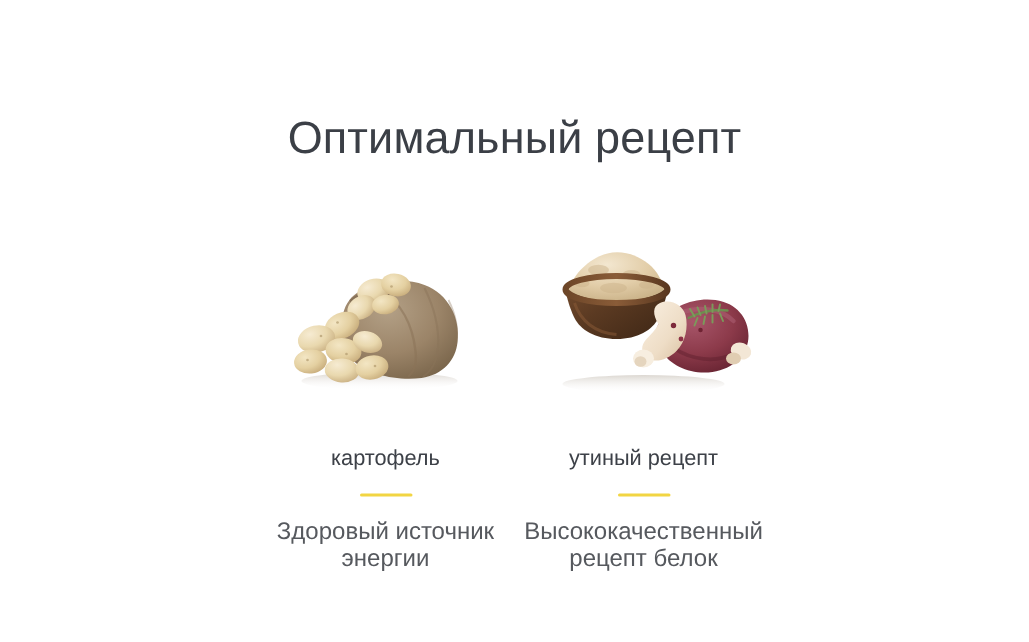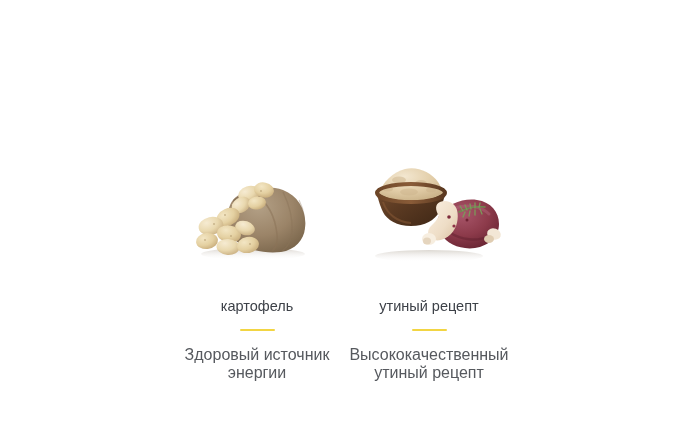--- a/index.html
+++ b/index.html
@@ -97,20 +97,21 @@
     width: 168px;
     font-weight: 400;
   }
 </style>
 </head>
 <body>
 
 <div class="page">
 
   <h1 class="heading">
+    <span class="heading-line">Оптимальный рецепт</span>
   </h1>
 
   <div class="ingredients">
 
     <div class="ingredient">
       <div class="art-wrap">
         <svg class="art" viewBox="0 0 172 110" xmlns="http://www.w3.org/2000/svg">
           <defs>
             <radialGradient id="sackG" cx="40%" cy="30%" r="80%">
               <stop offset="0%" stop-color="#b3a086"></stop>
@@ -261,17 +262,17 @@
 
           <g>
             <circle cx="106" cy="57" r="1.8" fill="#7e2b3c"></circle>
             <circle cx="111" cy="66" r="1.6" fill="#8d3246"></circle>
             <circle cx="124" cy="60" r="1.5" fill="#6f2333"></circle>
           </g>
         </svg>
       </div>
       <div class="ing-name">утиный рецепт</div>
       <div class="divider"></div>
-      <div class="ing-desc">Высококачественный утиный рецепт</div>
+      <div class="ing-desc">Высококачественный рецепт белок</div>
     </div>
 
   </div>
 </div>
 
 </body></html>

